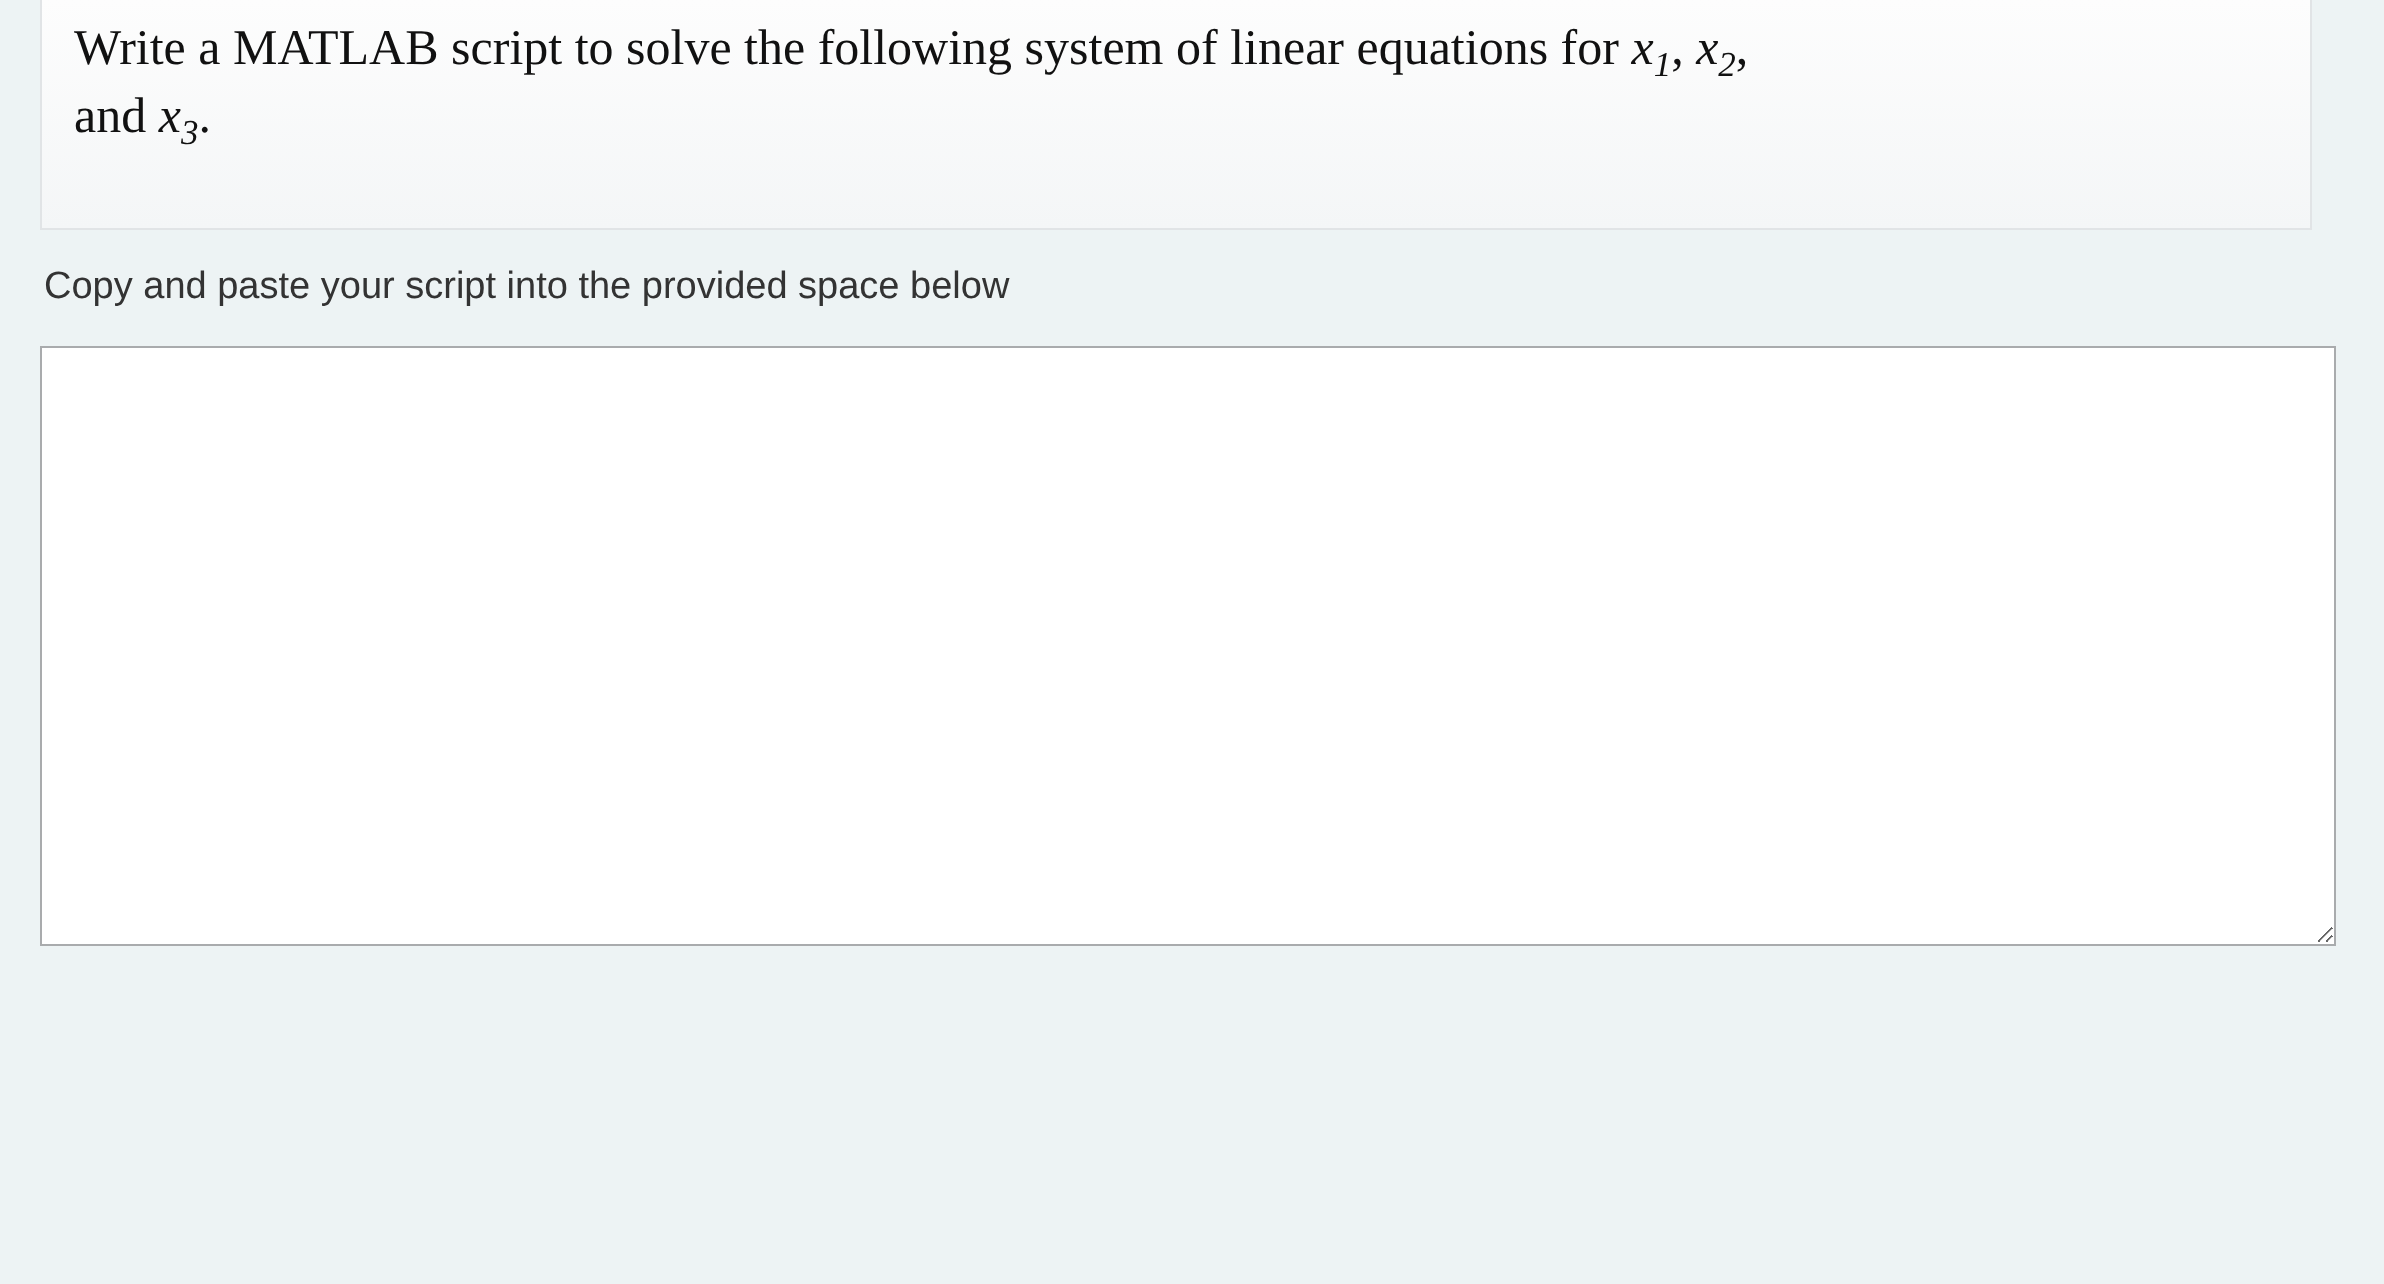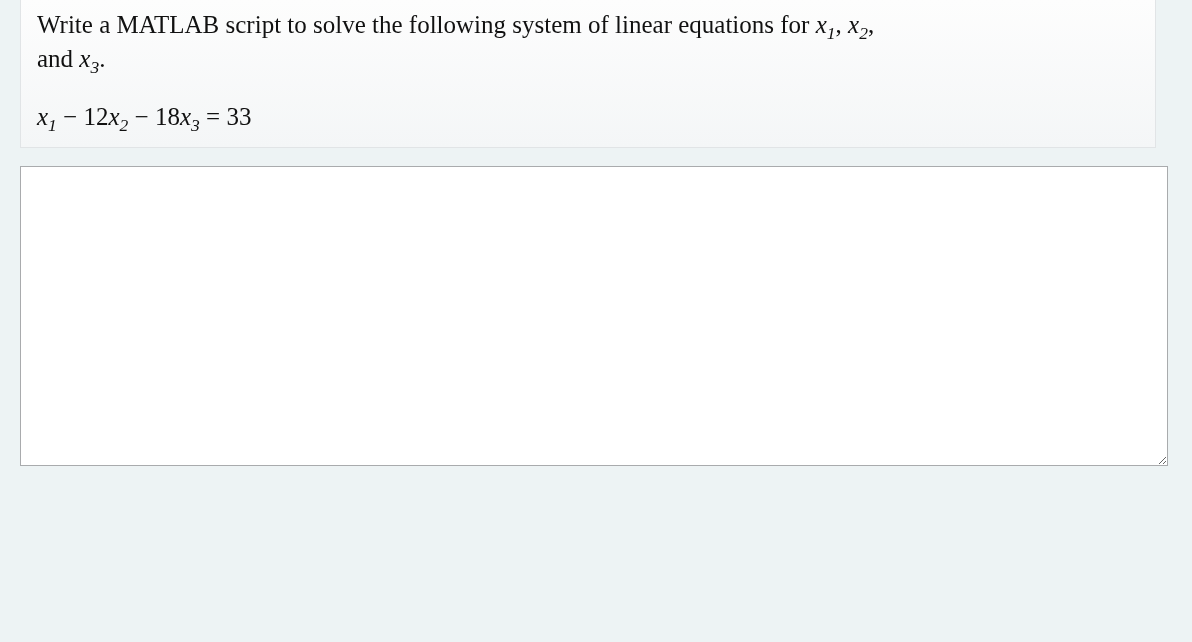--- a/index.html
+++ b/index.html
@@ -66,22 +66,20 @@
 
 <div class="page">
 
   <div class="problem-box">
     <div class="problem-text">
       <span>Write a MATLAB script to solve the following system of linear equations for </span><span class="var"><span>x</span><sub>1</sub></span><span>, </span><span class="var"><span>x</span><sub>2</sub></span><span>,</span><br>
       <span>and </span><span class="var"><span>x</span><sub>3</sub></span><span>.</span>
     </div>
 
     <div class="equations">
-      <div class="eq-row">
-        <span></span><span class="var"><span>x</span><sub>1</sub></span><span> − 12</span><span class="var"><span>x</span><sub>2</sub></span><span> − 18</span><span class="var"><span>x</span><sub>3</sub></span><span> = 33</span>
-      </div>
     </div>
   </div>
 
+  <div class="instruction">Copy and paste your script into the provided space below</div>
 
   <textarea class="answer-area" placeholder="" style=""></textarea>
 
 </div>
 
 </body></html>

